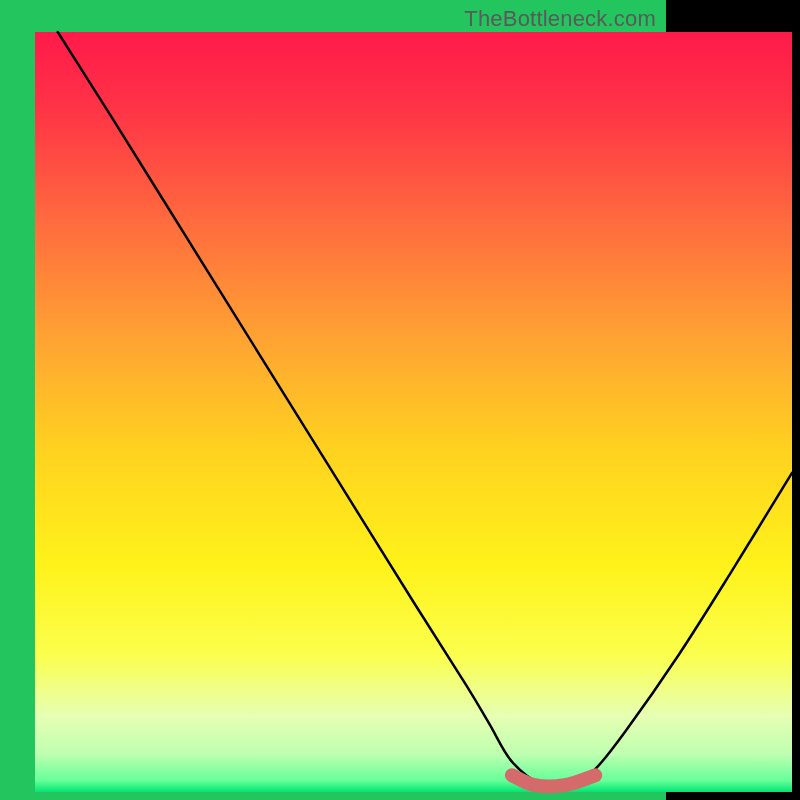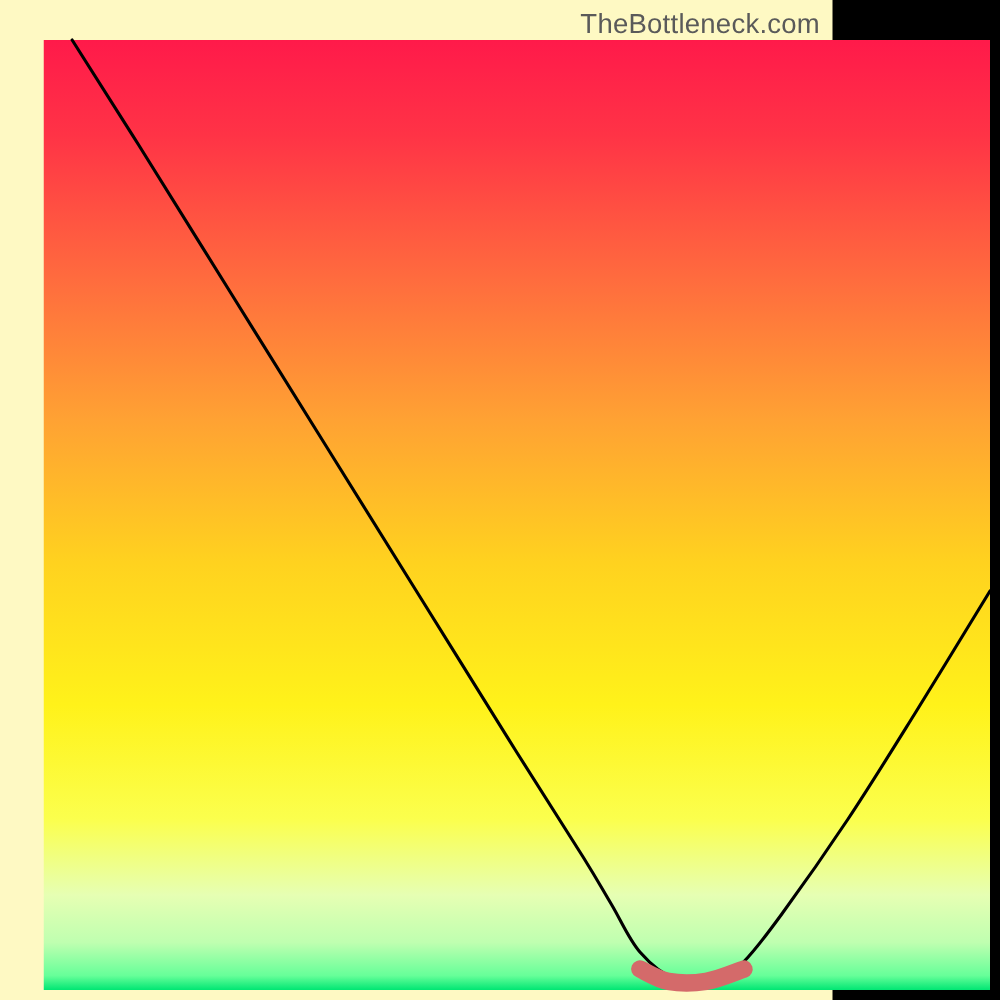--- a/index.html
+++ b/index.html
@@ -1,21 +1,21 @@
 <!DOCTYPE html>
 <html><head>
 <meta charset="utf-8">
 <style>
   * { margin: 0; padding: 0; box-sizing: border-box; }
   html, body { width: 800px; height: 800px; overflow: hidden; background: #000; }
   .stage {
     position: relative;
     width: 666px;
     height: 800px;
-    background: #fef9c3;
+    background: #22c55e;
   }
   .watermark {
     position: absolute;
     top: 6px;
     right: 10px;
     font-family: Arial, Helvetica, sans-serif;
     font-size: 22px;
     color: #5a5a5a;
     letter-spacing: 0.2px;
     user-select: none;

